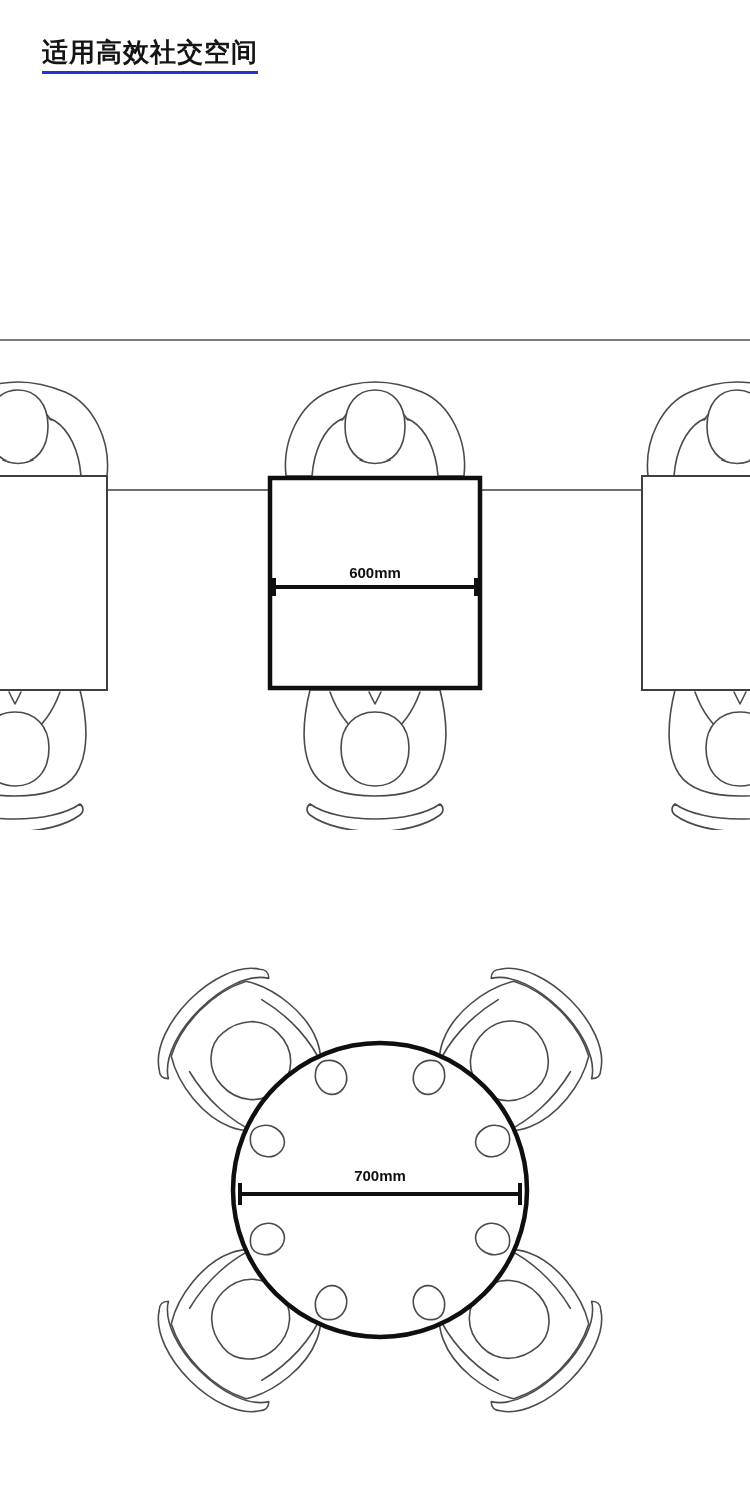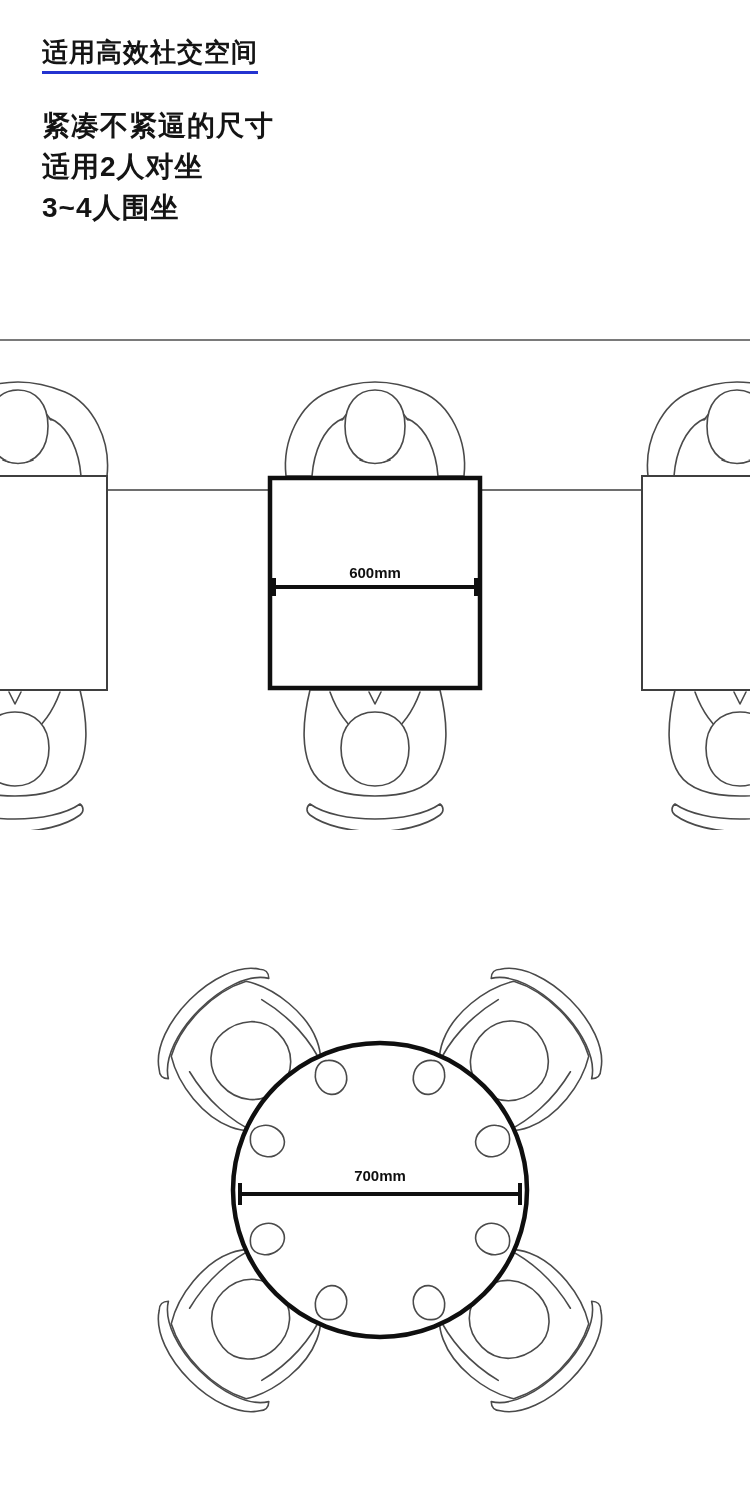--- a/index.html
+++ b/index.html
@@ -47,25 +47,20 @@
   .main-table{fill:#ffffff;stroke:#0f0f0f;stroke-width:4.5;}
   .dim{stroke:#0f0f0f;stroke-width:4;fill:none;}
 </style>
 </head>
 <body>
 
 <div class="page">
 
   <div class="header">
     <h1 class="page-title">适用高效社交空间</h1>
-    <div class="subtitle">
-      <div>紧凑不紧逼的尺寸</div>
-      <div>适用2人对坐</div>
-      <div>3~4人围坐</div>
-    </div>
   </div>
 
   <div class="divider"></div>
 
   <svg width="0" height="0" style="position:absolute" aria-hidden="true">
     <defs>
 
       <g id="person-lean">
         <path d="M6,100 C2,64 20,28 48,16 C65,9 80,6 95,6 C110,6 125,9 142,16 C170,28 188,64 184,100
                  L158,100 C156,74 146,54 132,45 C122,40 115,38 110,42 L80,42 C75,38 68,40 58,45 C44,54 34,74 32,100 Z"></path>

